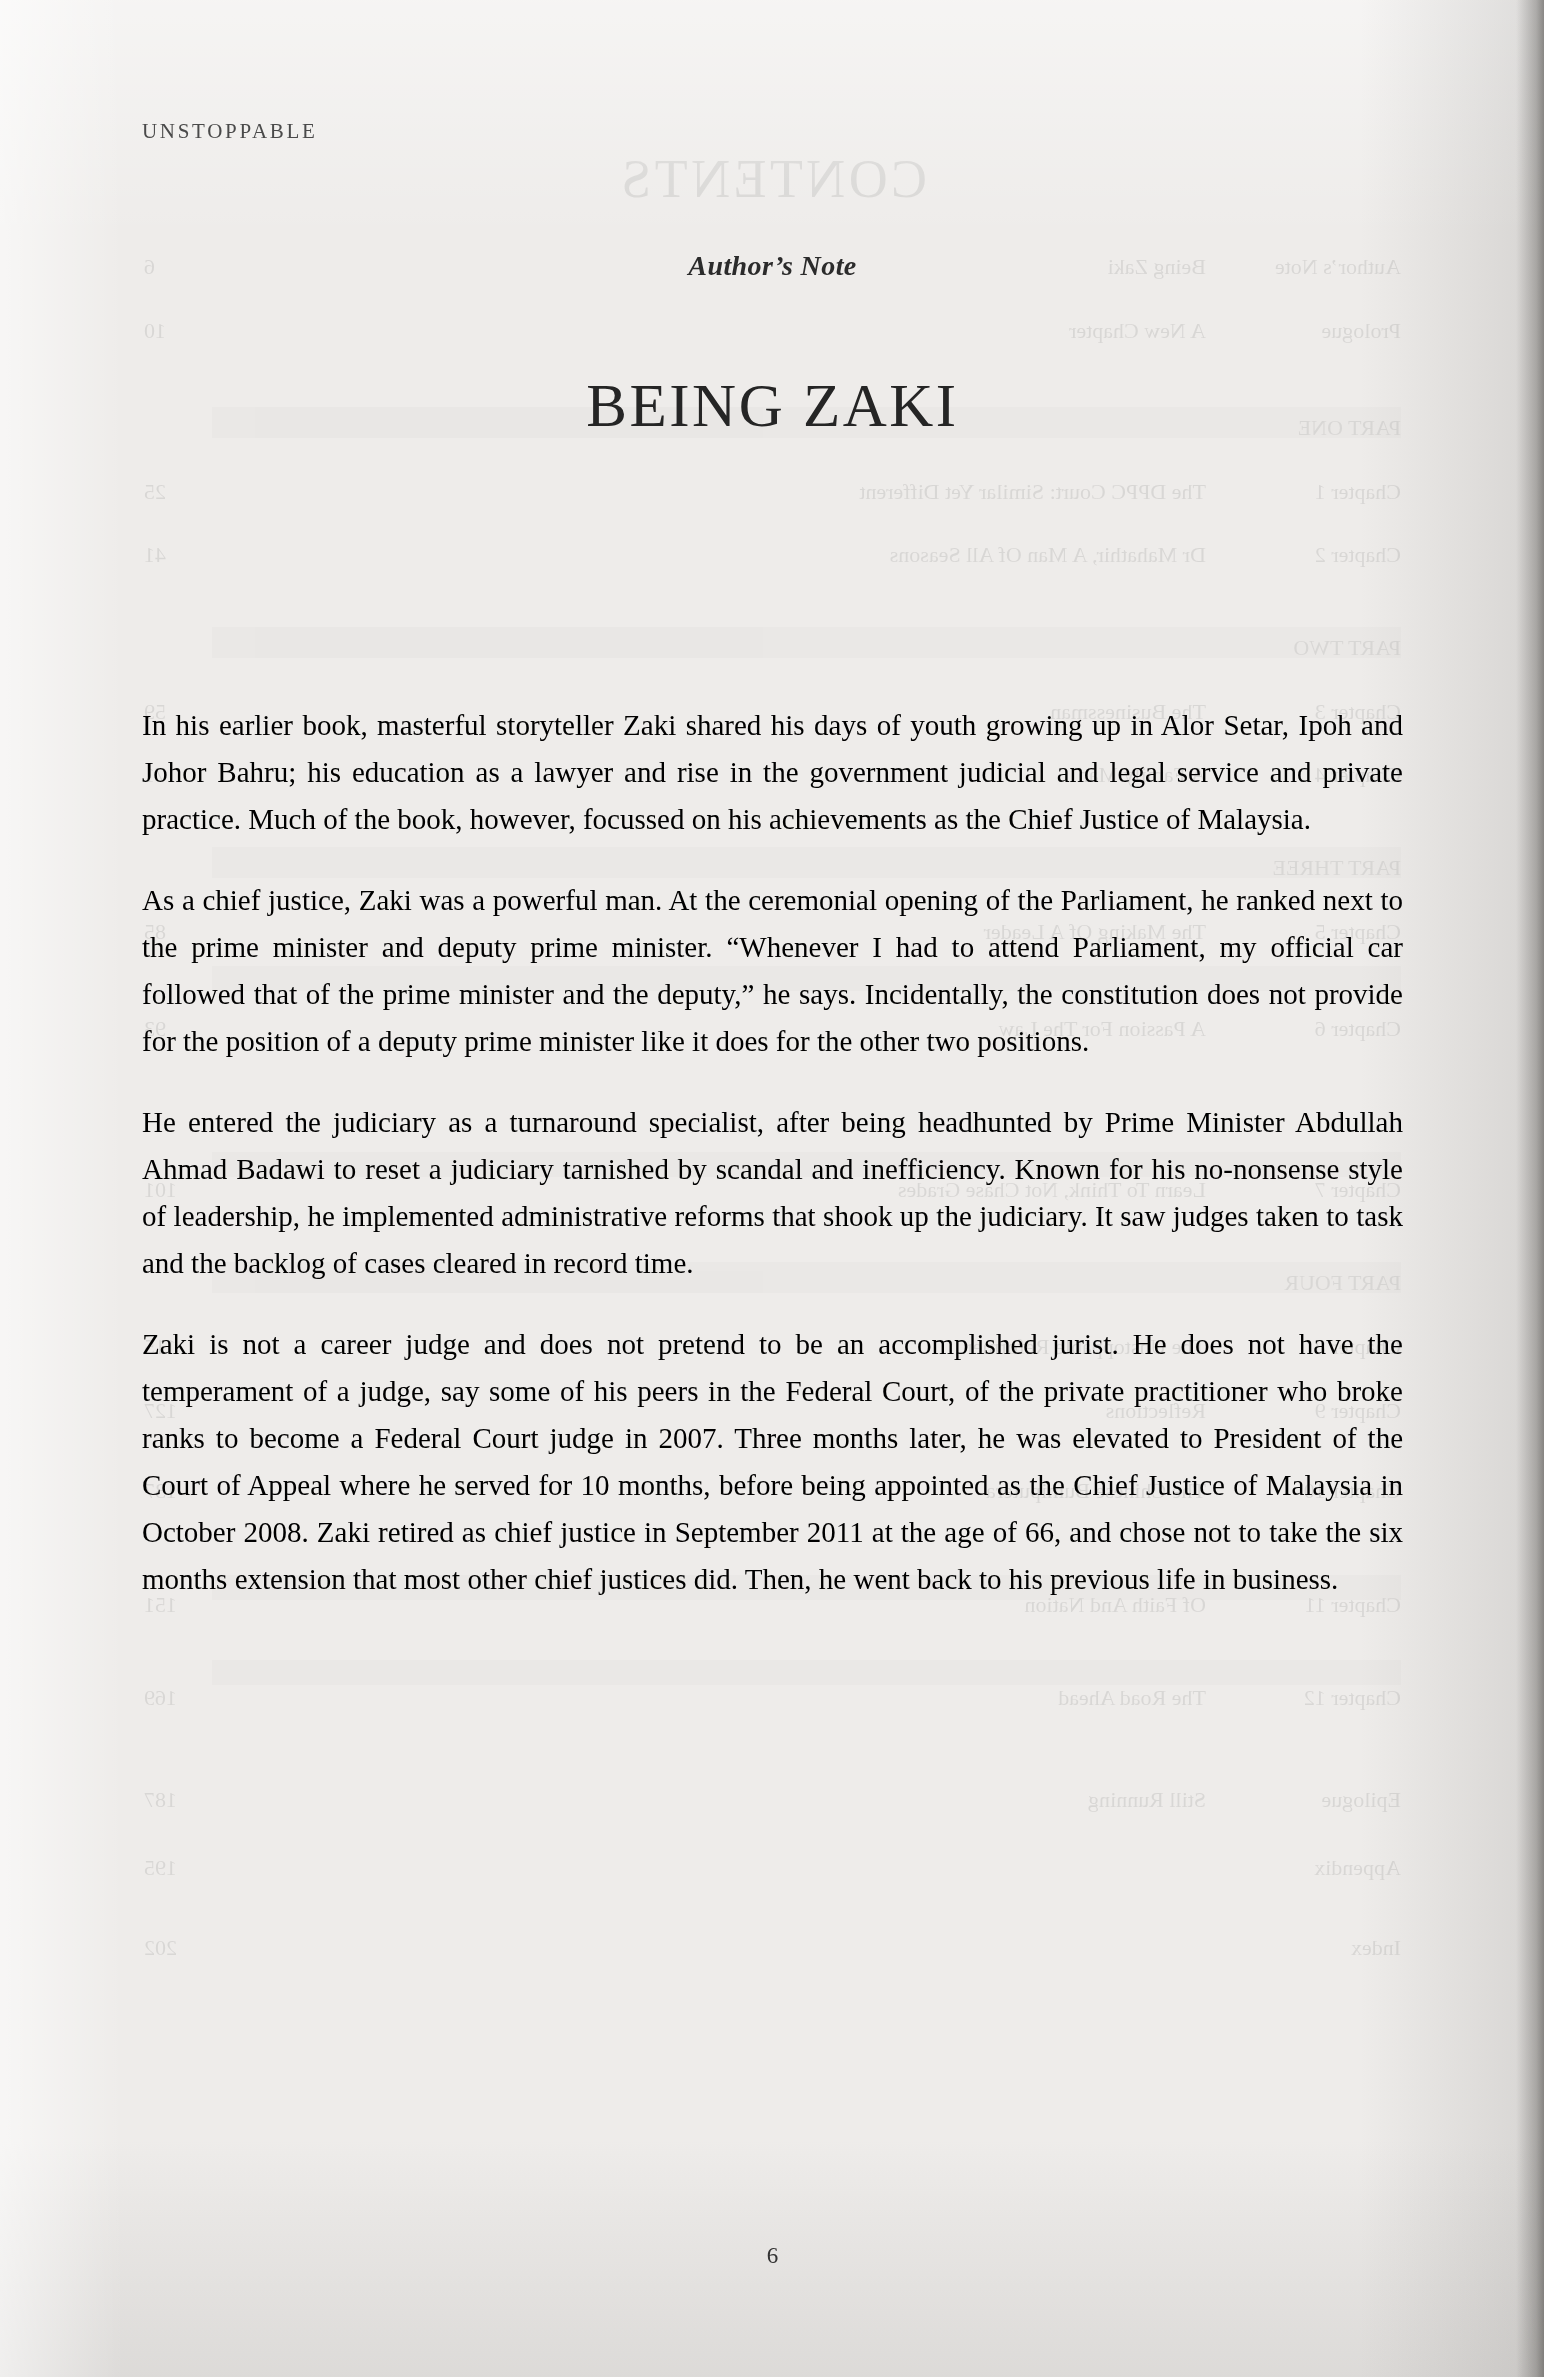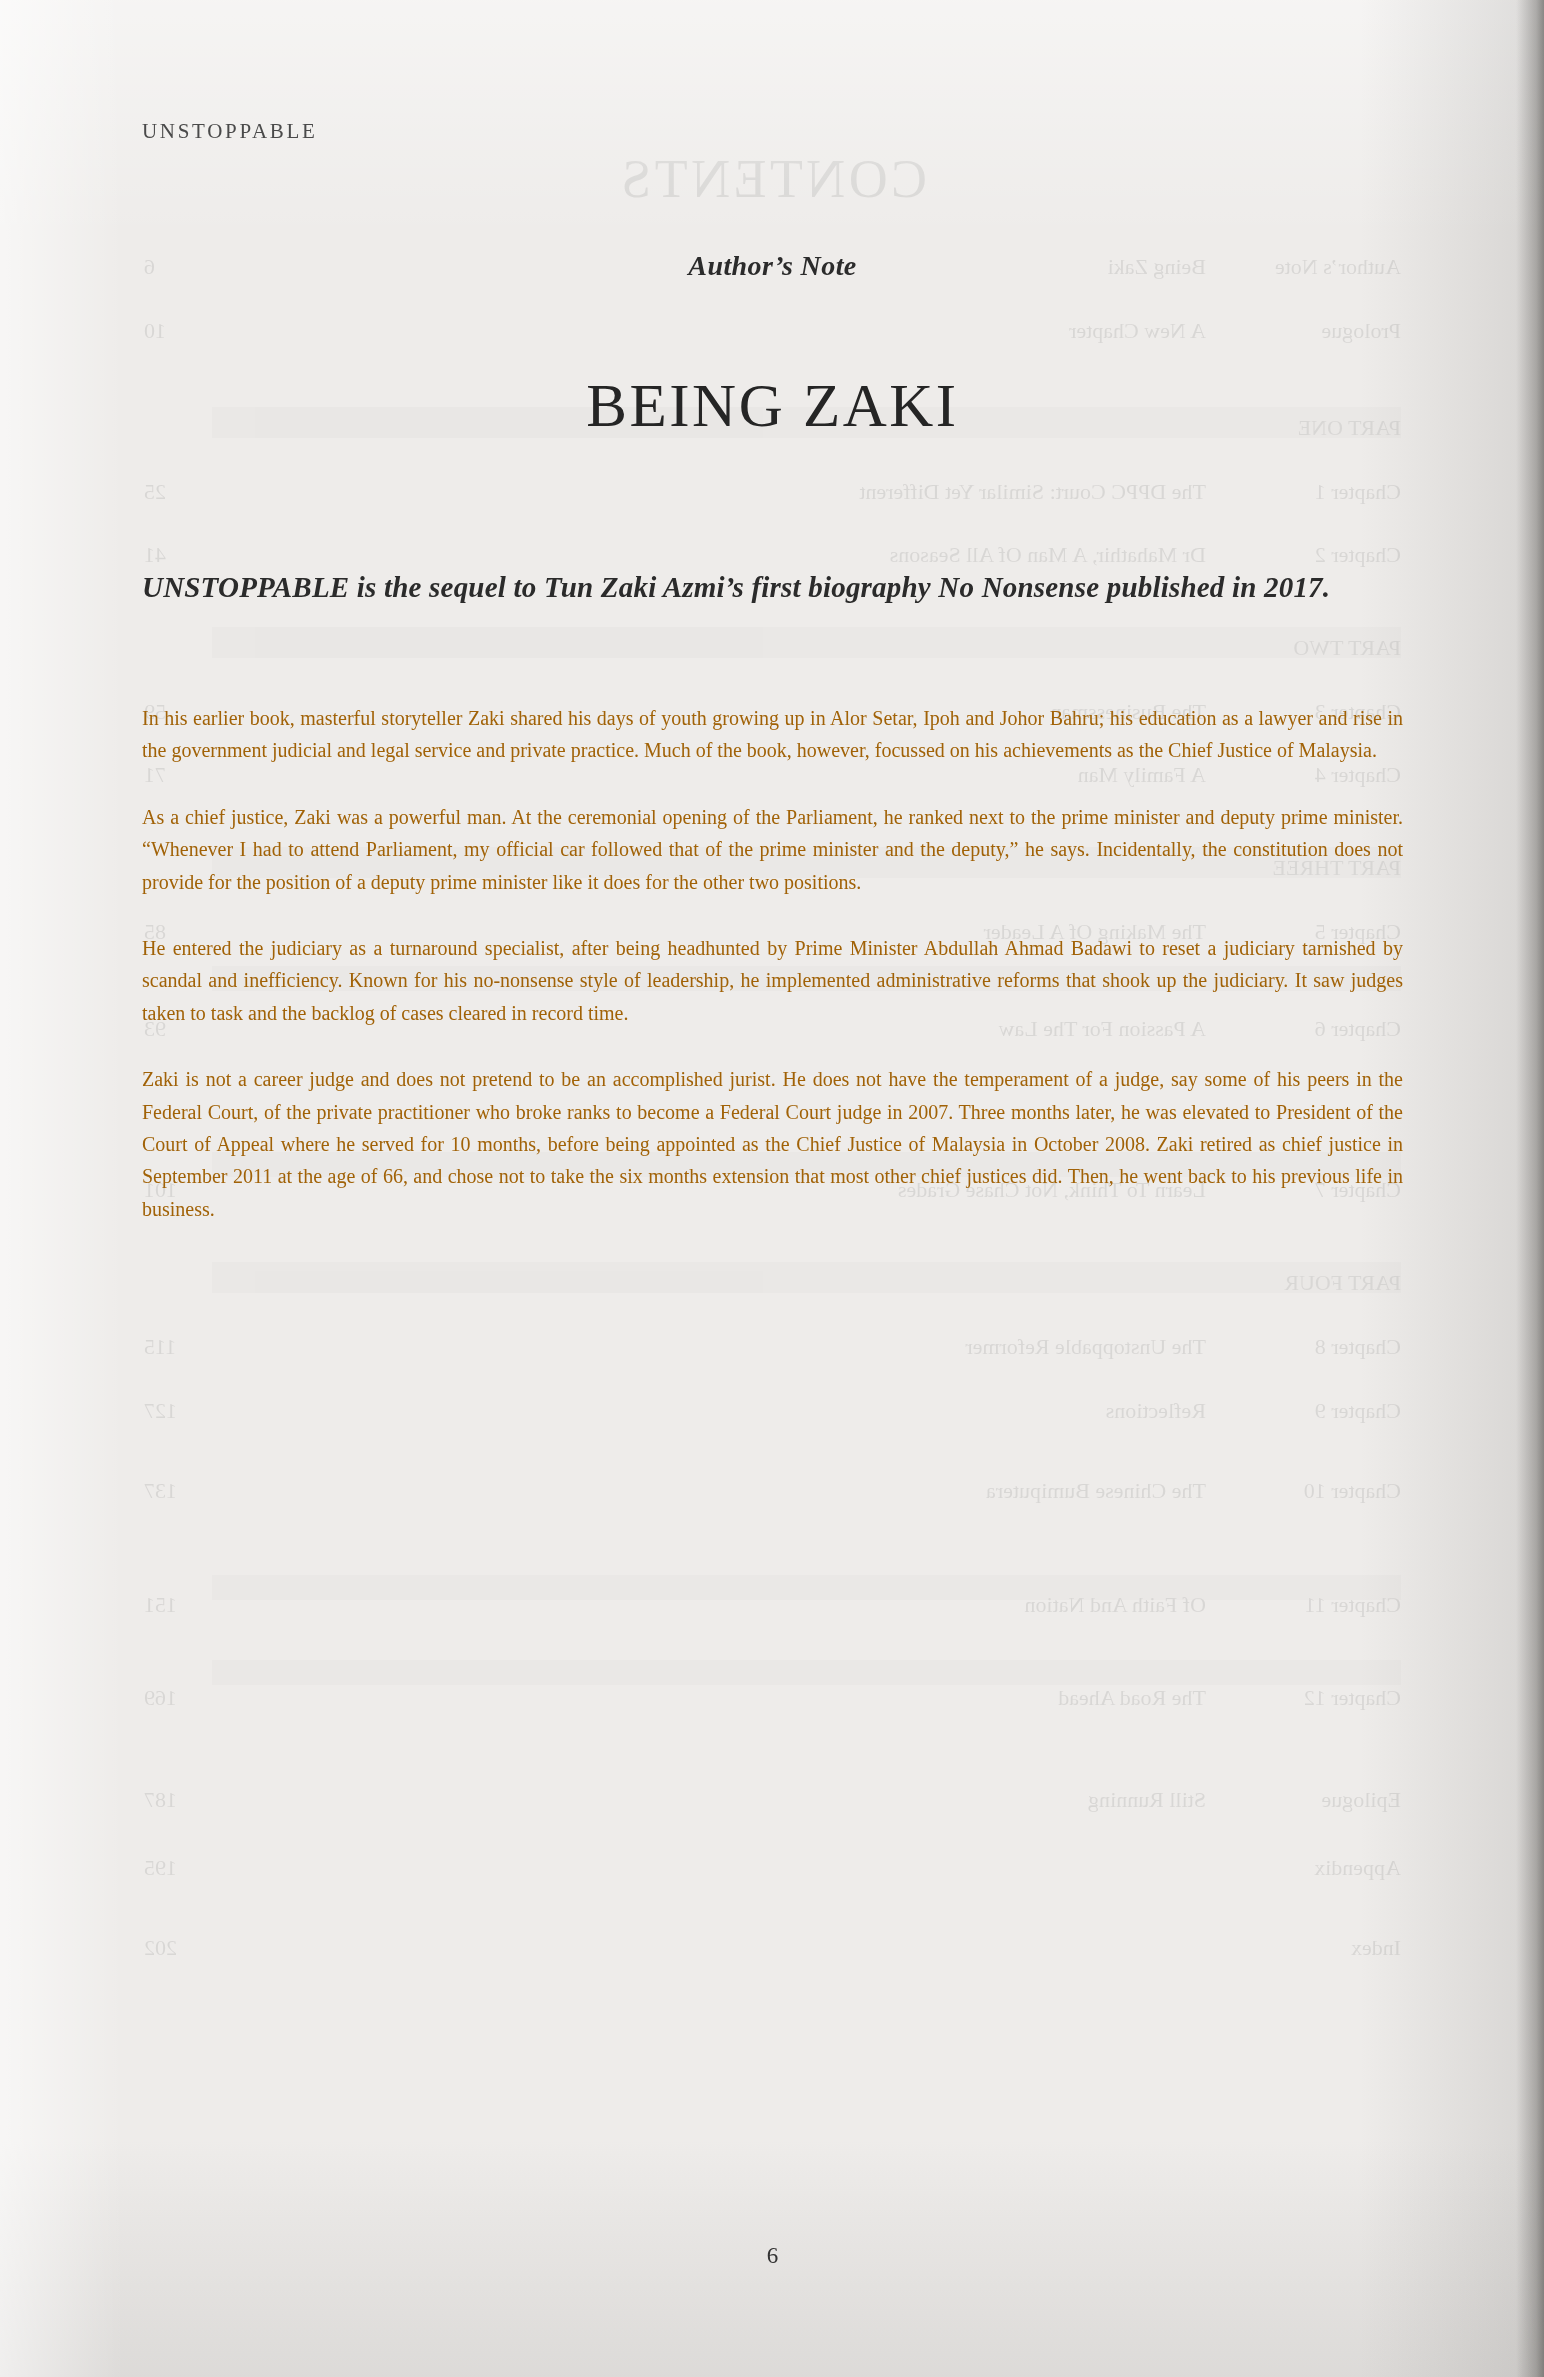--- a/index.html
+++ b/index.html
@@ -118,26 +118,26 @@
     text-align-last: left;
     letter-spacing: 0.2px;
   }
 
   .body-block {
     position: absolute;
     left: 142px;
     right: 142px;
   }
   .para {
-    font-size: 20px;
+    font-size: 29px;
     line-height: 1.62;
     text-align: justify;
     text-align-last: left;
     margin: 0 0 34px 0;
-    color: #a16207;
+    color: #000000;
   }
 
   .folio {
     position: absolute;
     bottom: 108px;
     left: 0; right: 0;
     text-align: center;
     font-size: 23px;
     color: #333;
   }
@@ -268,21 +268,20 @@
 
   <div class="paper-tint"></div>
   <div class="edge-shadow"></div>
 
   <div class="running-head">UNSTOPPABLE</div>
 
   <div class="authors-note">Author’s Note</div>
 
   <h1 class="chapter-title">BEING ZAKI</h1>
 
-  <div class="lede">UNSTOPPABLE is the sequel to Tun Zaki Azmi’s first biography No Nonsense published in 2017.</div>
 
   <div class="body-block" style="top: 678px;">
     <div style="height: 24px;"></div>
     <p class="para">In his earlier book, masterful storyteller Zaki shared his days of youth growing up in Alor Setar, Ipoh and Johor Bahru; his education as a lawyer and rise in the government judicial and legal service and private practice. Much of the book, however, focussed on his achievements as the Chief Justice of Malaysia.</p>
     <p class="para">As a chief justice, Zaki was a powerful man. At the ceremonial opening of the Parliament, he ranked next to the prime minister and deputy prime minister. “Whenever I had to attend Parliament, my official car followed that of the prime minister and the deputy,” he says. Incidentally, the constitution does not provide for the position of a deputy prime minister like it does for the other two positions.</p>
     <p class="para">He entered the judiciary as a turnaround specialist, after being headhunted by Prime Minister Abdullah Ahmad Badawi to reset a judiciary tarnished by scandal and inefficiency. Known for his no-nonsense style of leadership, he implemented administrative reforms that shook up the judiciary. It saw judges taken to task and the backlog of cases cleared in record time.</p>
     <p class="para">Zaki is not a career judge and does not pretend to be an accomplished jurist. He does not have the temperament of a judge, say some of his peers in the Federal Court, of the private practitioner who broke ranks to become a Federal Court judge in 2007. Three months later, he was elevated to President of the Court of Appeal where he served for 10 months, before being appointed as the Chief Justice of Malaysia in October 2008. Zaki retired as chief justice in September 2011 at the age of 66, and chose not to take the six months extension that most other chief justices did. Then, he went back to his previous life in business.</p>
   </div>
 
   <div class="folio">6</div>

